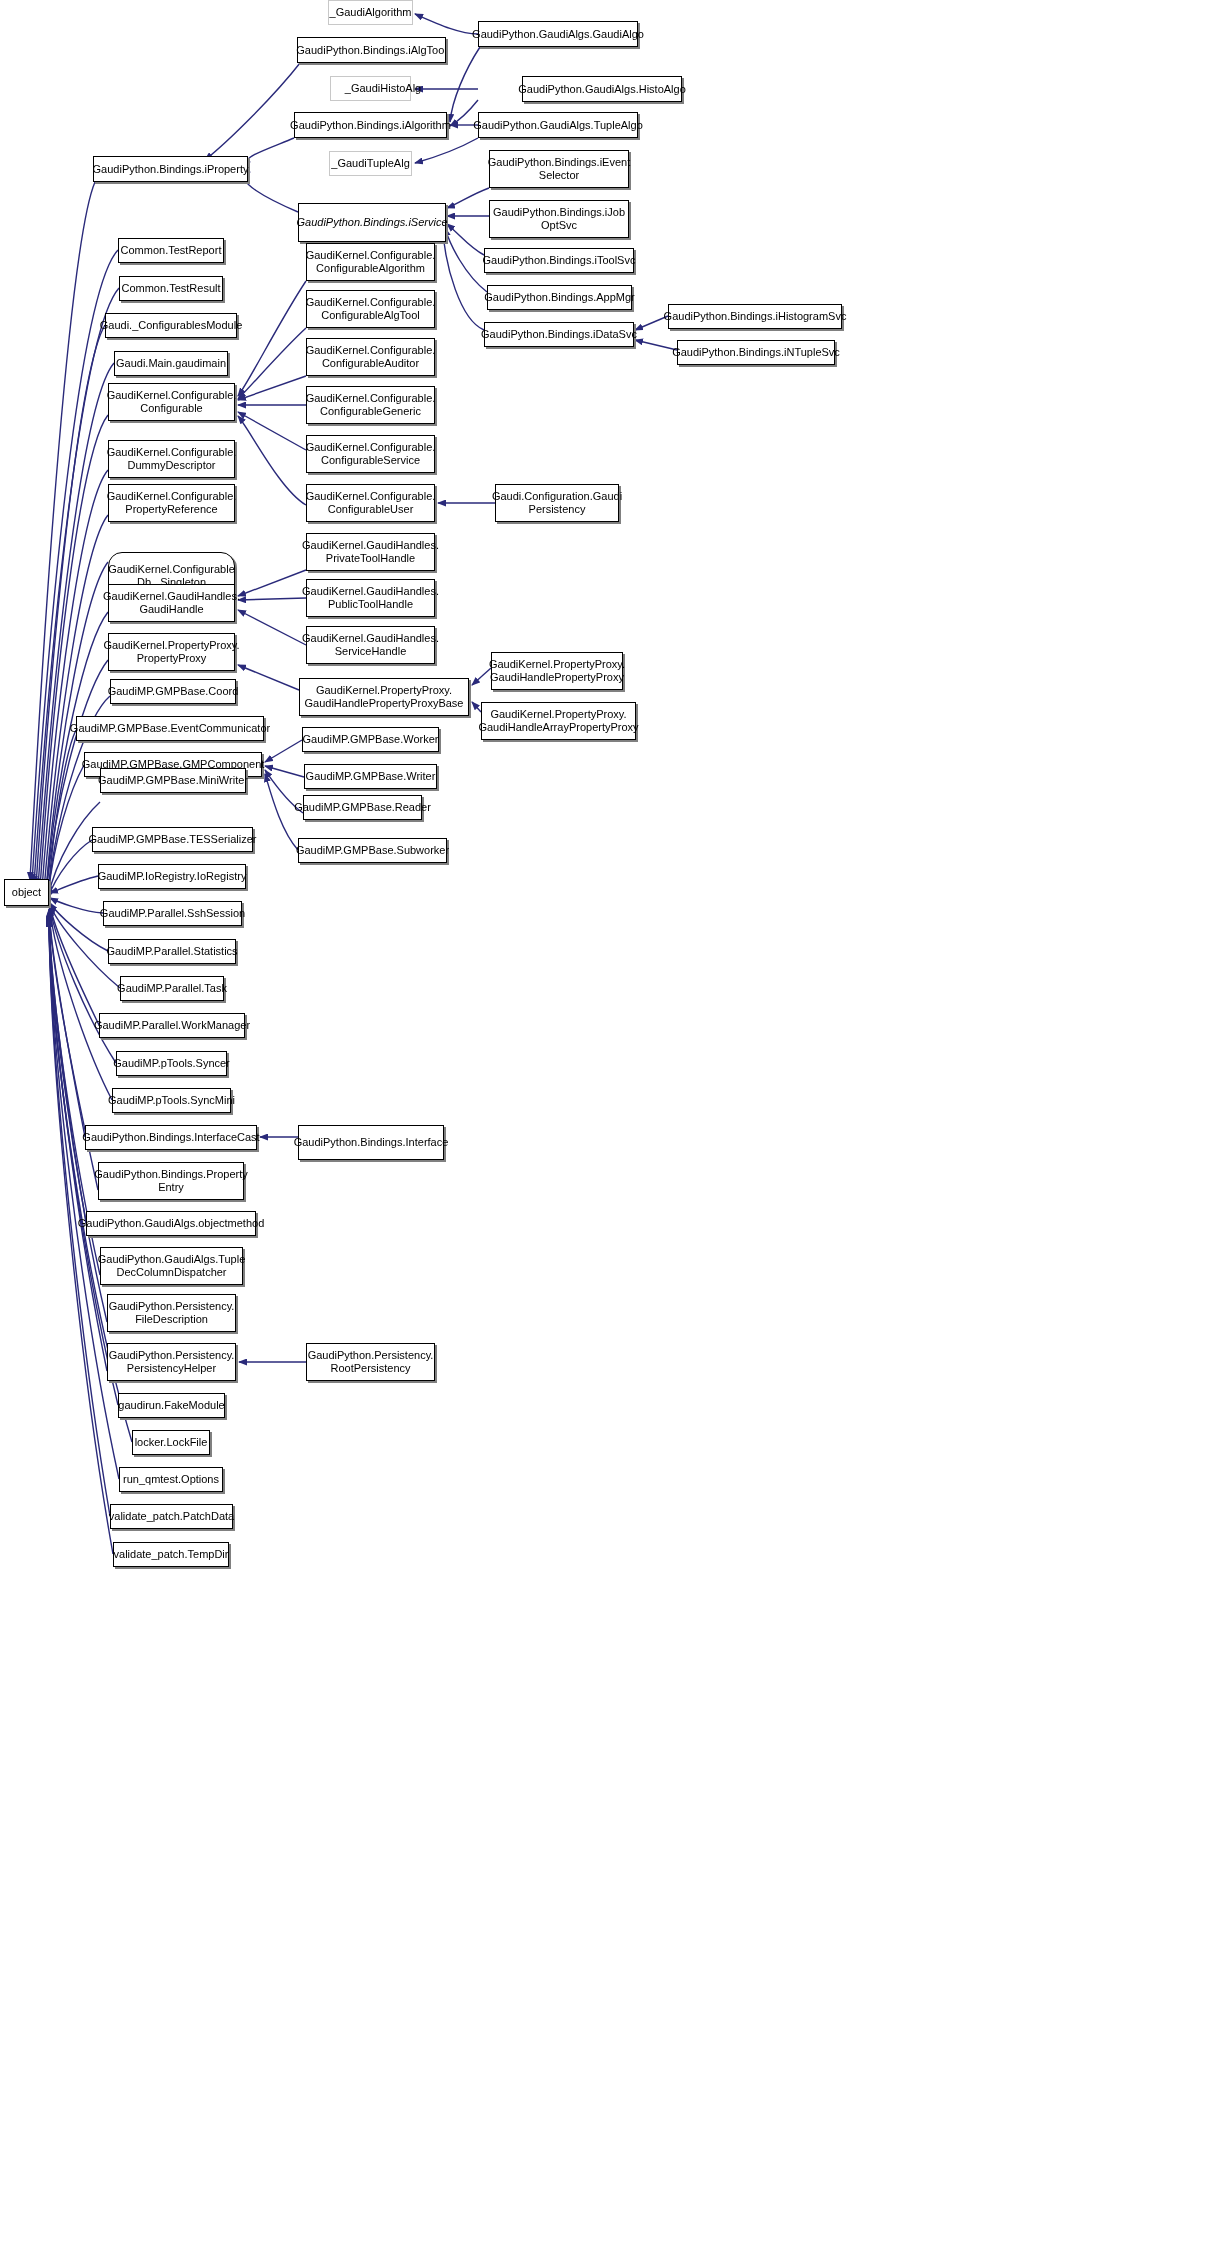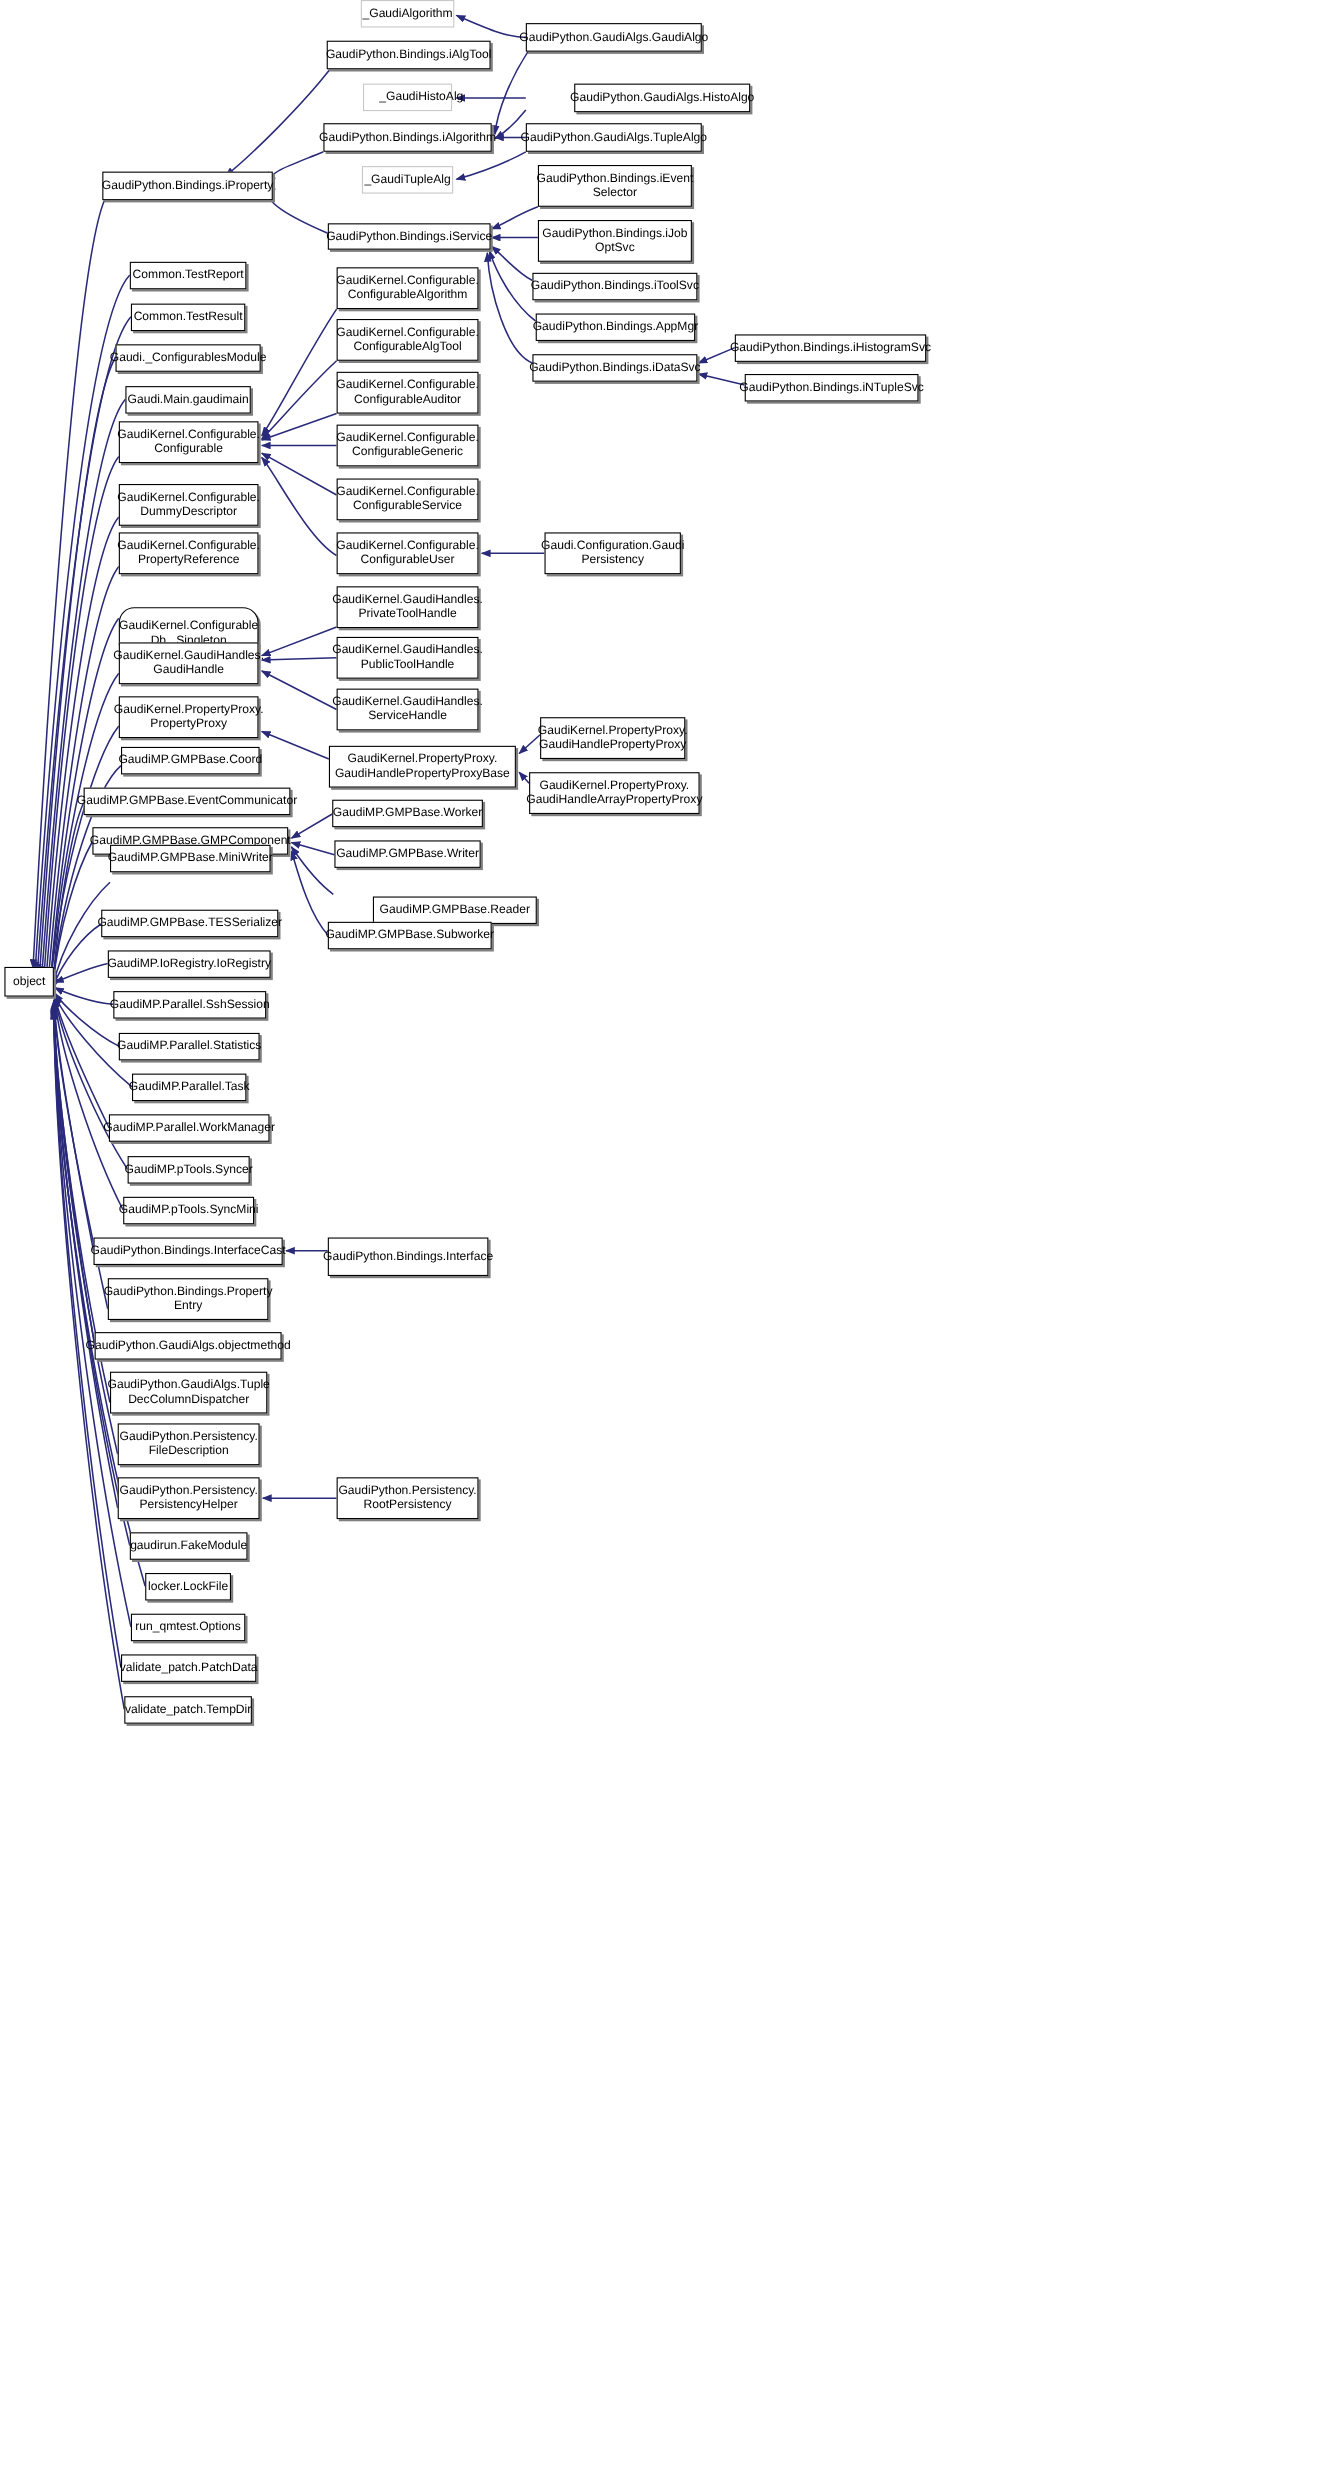--- a/index.html
+++ b/index.html
@@ -131,21 +131,21 @@
       </div>
       <div class="node shadow" style="left: 93px; top: 156px; width: 155px; height: 26px;">
         <span class="lbl">GaudiPython.Bindings.iProperty</span>
       </div>
       <div class="node shadow" style="left: 297px; top: 37px; width: 149px; height: 26px;">
         <span class="lbl">GaudiPython.Bindings.iAlgTool</span>
       </div>
       <div class="node shadow" style="left: 294px; top: 112px; width: 153px; height: 26px;">
         <span class="lbl">GaudiPython.Bindings.iAlgorithm</span>
       </div>
-      <div class="node shadow" style="left: 298px; top: 203px; width: 148px; height: 24px;">
+      <div class="node shadow" style="left: 298px; top: 203px; width: 148px; height: 39px; font-style: italic;">
         <span class="lbl">GaudiPython.Bindings.iService</span>
       </div>
       <div class="node light" style="left: 328px; top: 0px; width: 85px; height: 25px;">
         <span class="lbl">_GaudiAlgorithm</span>
       </div>
       <div class="node light" style="left: 330px; top: 76px; width: 81px; height: 25px; padding-left: 28px;">
         <span class="lbl">_GaudiHistoAlg</span>
       </div>
       <div class="node light" style="left: 329px; top: 151px; width: 83px; height: 25px;">
         <span class="lbl">_GaudiTupleAlg</span>
@@ -342,21 +342,21 @@
       <div class="node shadow" style="left: 481px; top: 702px; width: 155px; height: 38px;">
         <span class="lbl">GaudiKernel.PropertyProxy.
 GaudiHandleArrayPropertyProxy</span>
       </div>
       <div class="node shadow" style="left: 302px; top: 727px; width: 137px; height: 25px;">
         <span class="lbl">GaudiMP.GMPBase.Worker</span>
       </div>
       <div class="node shadow" style="left: 304px; top: 764px; width: 133px; height: 25px;">
         <span class="lbl">GaudiMP.GMPBase.Writer</span>
       </div>
-      <div class="node shadow" style="left: 303px; top: 815px; width: 149px; height: 25px; margin-left: 36px;">
+      <div class="node shadow" style="left: 303px; top: 795px; width: 119px; height: 25px;">
         <span class="lbl">GaudiMP.GMPBase.Reader</span>
       </div>
       <div class="node shadow" style="left: 298px; top: 838px; width: 149px; height: 25px;">
         <span class="lbl">GaudiMP.GMPBase.Subworker</span>
       </div>
       <div class="node shadow" style="left: 298px; top: 1125px; width: 146px; height: 35px;">
         <span class="lbl">GaudiPython.Bindings.Interface</span>
       </div>
       <div class="node shadow" style="left: 306px; top: 1343px; width: 129px; height: 38px;">
         <span class="lbl">GaudiPython.Persistency.

